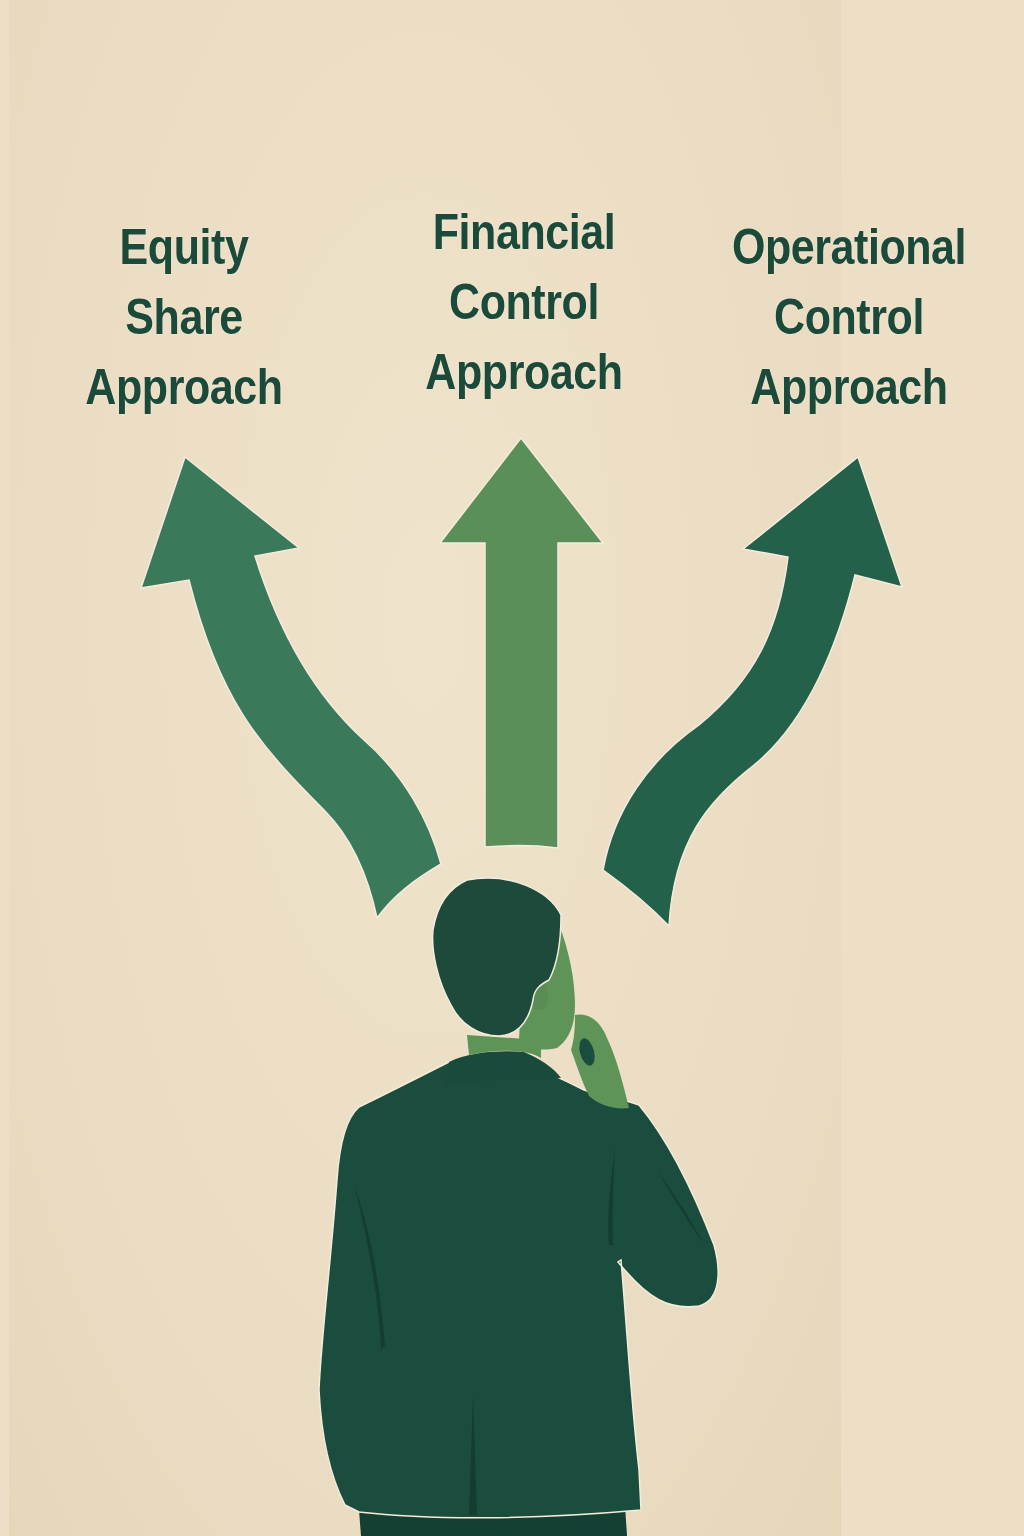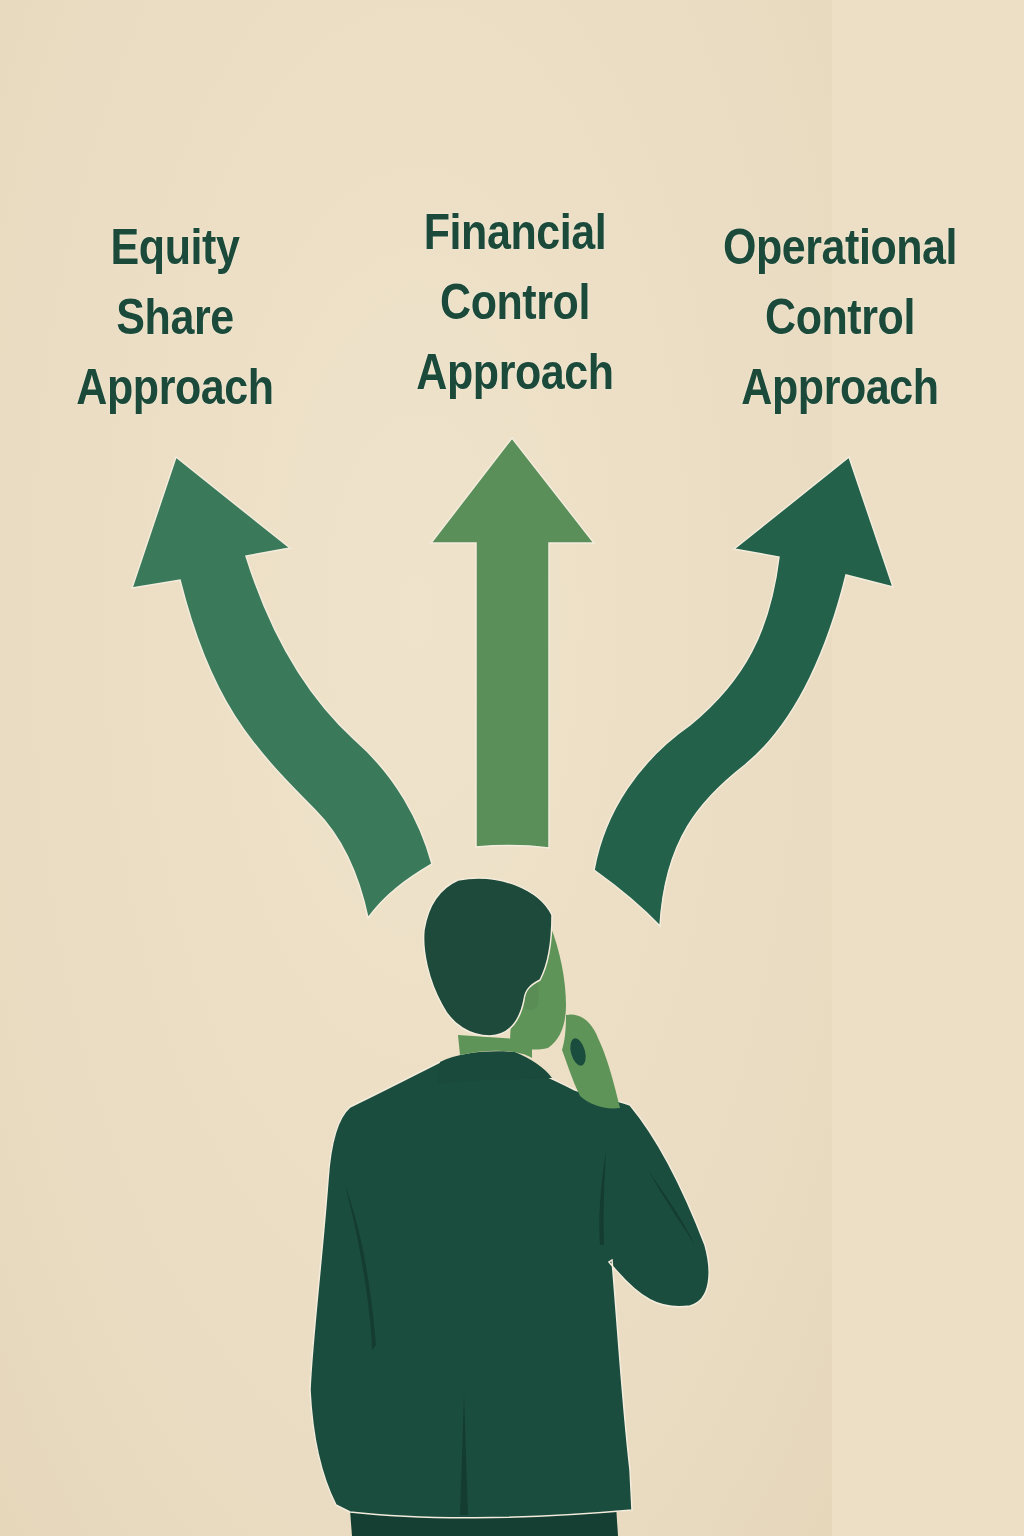--- a/index.html
+++ b/index.html
@@ -9,21 +9,21 @@
     body {
       width: 1024px;
       height: 1536px;
       overflow: hidden;
       background: #ecdfc6;
       position: relative;
       font-family: "Liberation Sans", "DejaVu Sans", sans-serif;
     }
     .canvas {
       position: absolute;
-      left: 0; top: 0;
+      left: 9px; top: 0;
       width: 832px;
       height: 1536px;
       background:
         radial-gradient(ellipse at 50% 40%, #efe3cb 0%, #eadcc2 70%, #e6d7bb 100%);
     }
     .label {
       position: absolute;
       color: #1b4a3a;
       font-weight: bold;
       text-align: center;

